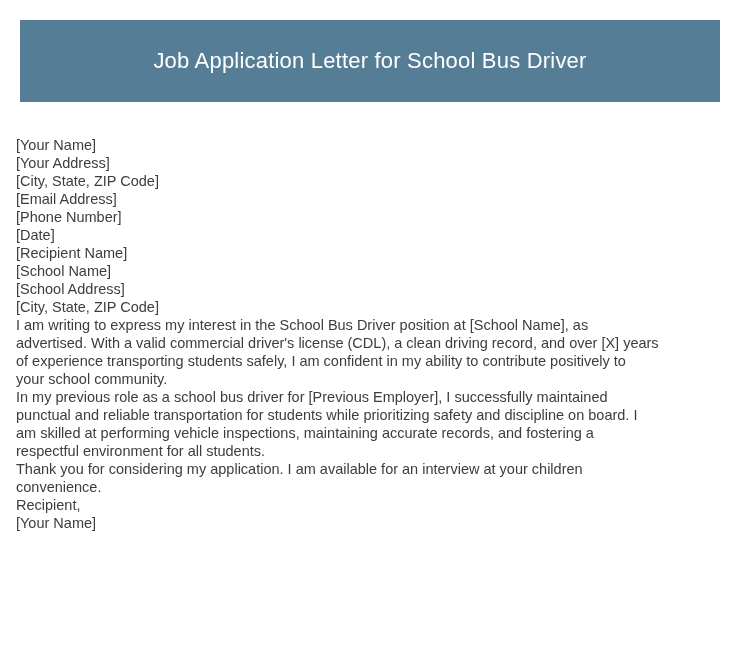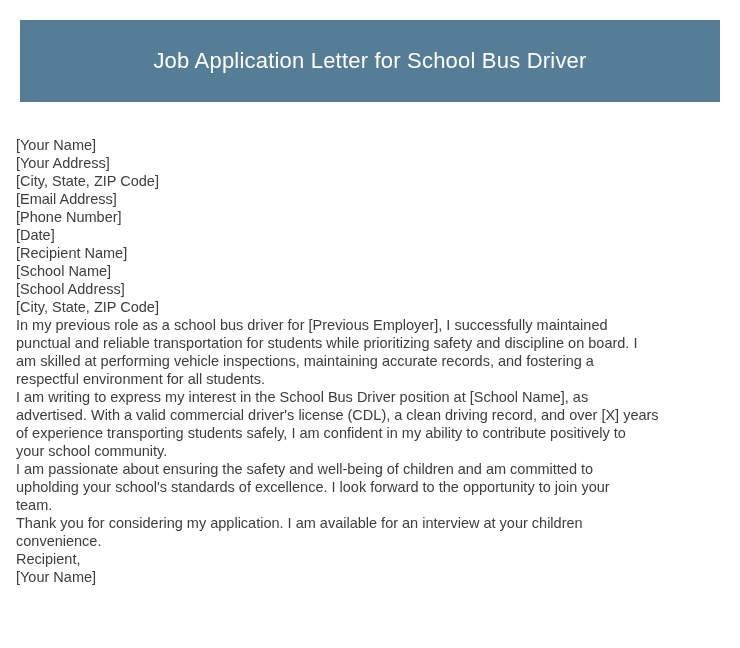--- a/index.html
+++ b/index.html
@@ -50,28 +50,25 @@
   <div class="line-block">[Your Name]
 [Your Address]
 [City, State, ZIP Code]
 [Email Address]
 [Phone Number]
 [Date]</div>
   <div class="line-block">[Recipient Name]
 [School Name]
 [School Address]
 [City, State, ZIP Code]</div>
+  <div class="line-block">I am writing to express my interest in the School Bus Driver position at [School Name], as
+advertised. With a valid commercial driver's license (CDL), a clean driving record, and over [X] years
+of experience transporting students safely, I am confident in my ability to contribute positively to
+your school community.</div>
   <div class="line-block">In my previous role as a school bus driver for [Previous Employer], I successfully maintained
 punctual and reliable transportation for students while prioritizing safety and discipline on board. I
 am skilled at performing vehicle inspections, maintaining accurate records, and fostering a
 respectful environment for all students.</div>
-  <div class="line-block">I am writing to express my interest in the School Bus Driver position at [School Name], as
-advertised. With a valid commercial driver's license (CDL), a clean driving record, and over [X] years
-of experience transporting students safely, I am confident in my ability to contribute positively to
-your school community.</div>
-  <div class="line-block">I am passionate about ensuring the safety and well-being of children and am committed to
-upholding your school's standards of excellence. I look forward to the opportunity to join your
-team.</div>
   <div class="line-block">Thank you for considering my application. I am available for an interview at your children
 convenience.</div>
   <div class="line-block">Recipient,</div>
   <div class="line-block">[Your Name]</div>
 </div>
 
 </body></html>

